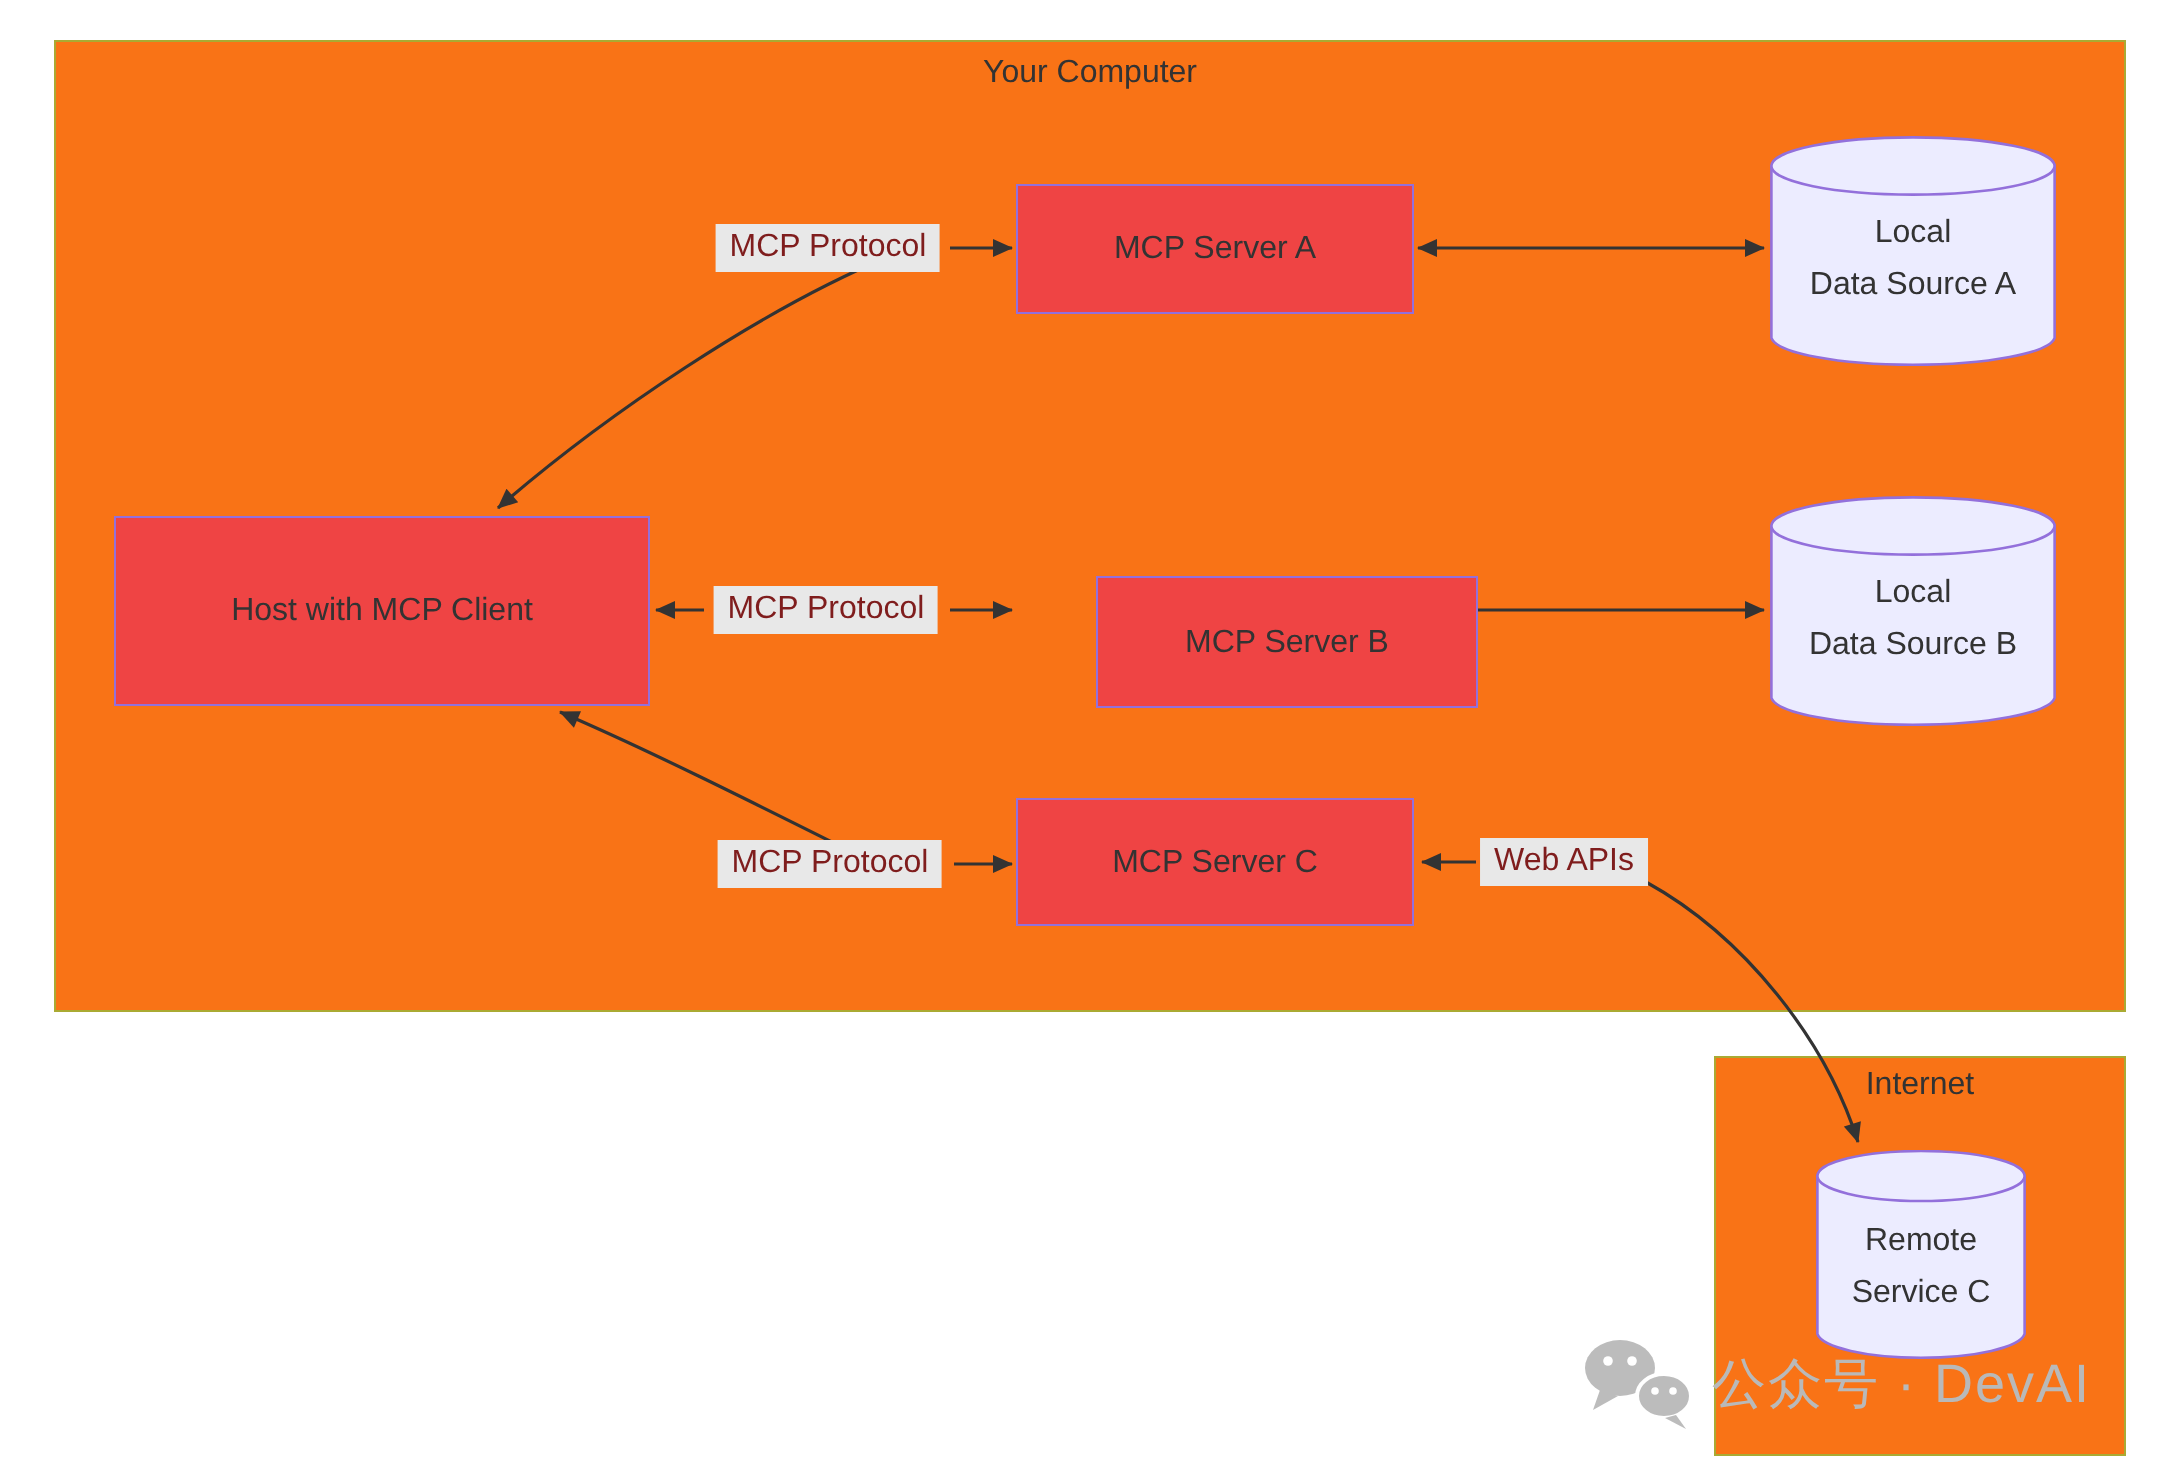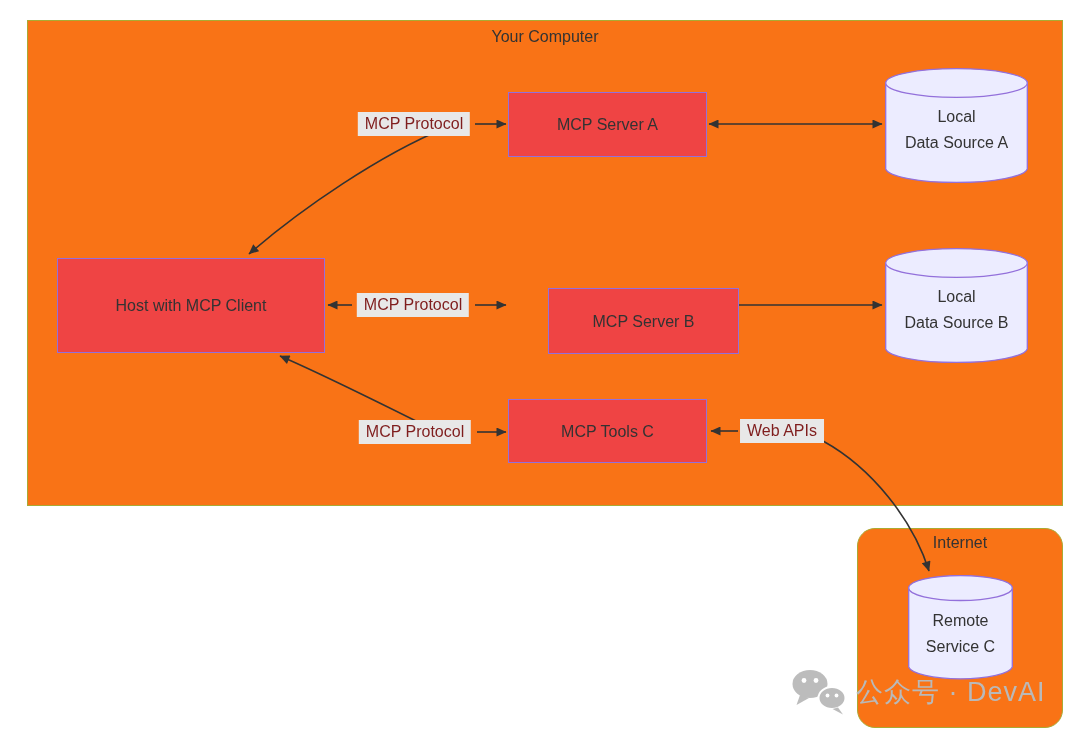--- a/index.html
+++ b/index.html
@@ -32,21 +32,21 @@
 </style>
 </head>
 <body>
 
 <div class="canvas">
 
   <div class="cluster" style="left:27px;top:20px;width:1036px;height:486px;">
     <div class="cluster-label">Your Computer</div>
   </div>
 
-  <div class="cluster" style="left:857px;top:528px;width:206px;height:200px;border-radius:18px;">
+  <div class="cluster" style="left:857px;top:528px;width:206px;height:200px;">
     <div class="cluster-label" style="top:5px;">Internet</div>
   </div>
 
   <svg class="edges" width="1080" height="739" viewBox="0 0 1080 739">
     <defs>
       <marker id="ah" viewBox="0 0 10 9" refX="9.5" refY="4.5" markerWidth="11" markerHeight="9" markerUnits="userSpaceOnUse" orient="auto-start-reverse">
         <path d="M0,0 L10,4.5 L0,9 Z" style="fill:#333333;stroke:none;"></path>
       </marker>
     </defs>
     <path d="M445,128 C380,155 302,208 249,254" marker-end="url(#ah)"></path>
@@ -67,21 +67,21 @@
 
   <div class="node" style="left:508px;top:92px;width:199px;height:65px;">
     <span>MCP Server A</span>
   </div>
 
   <div class="node" style="left:508px;top:288px;width:191px;height:66px;margin-left:40px;">
     <span>MCP Server B</span>
   </div>
 
   <div class="node" style="left:508px;top:399px;width:199px;height:64px;">
-    <span>MCP Tools C</span>
+    <span>MCP Server C</span>
   </div>
 
   <div class="cyl" style="left:885px;top:68px;width:143px;height:116px;">
     <svg width="143" height="116" viewBox="0 0 143 116">
       <path class="cyl-shape" d="M0.7,15 V101 A71,14.5 0 0 0 142.3,101 V15 A71,14.5 0 0 0 0.7,15 Z"></path>
       <ellipse class="cyl-shape" cx="71.5" cy="15" rx="70.8" ry="14.3"></ellipse>
     </svg>
     <div class="cyl-label" style="top:36px;">
       <div>Local</div>
       <div>Data Source A</div>

